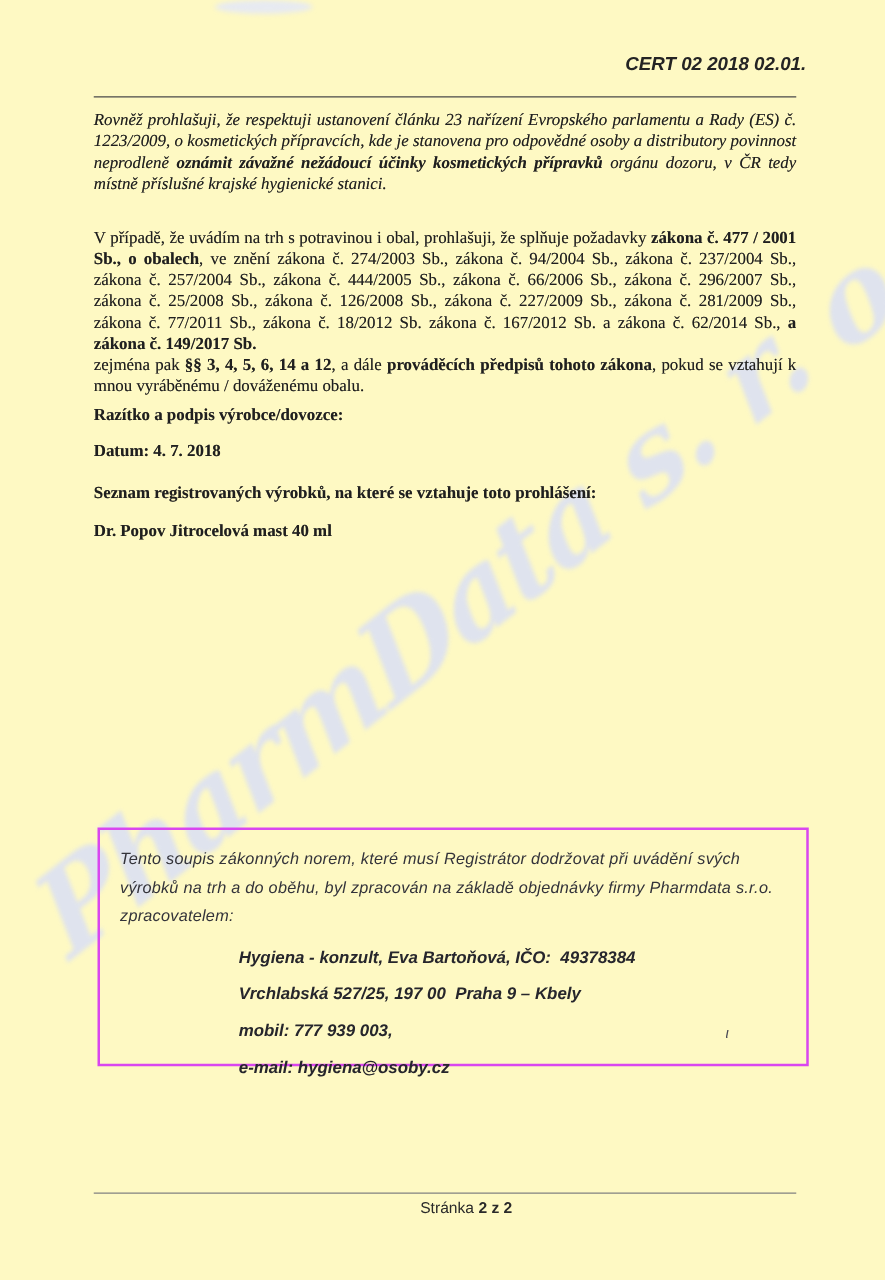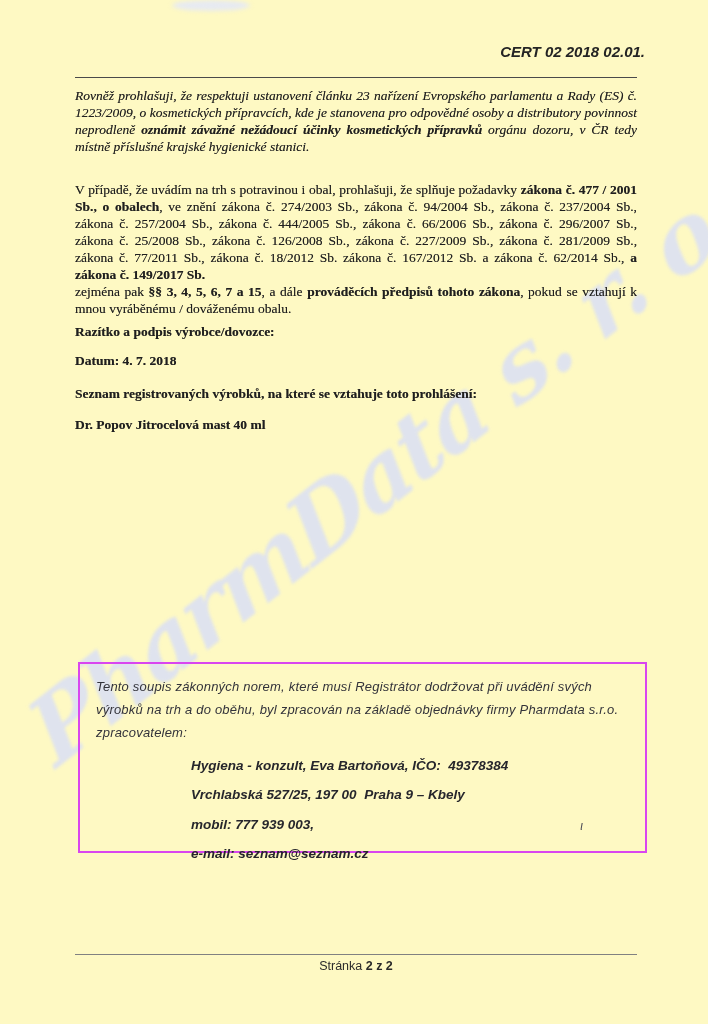--- a/index.html
+++ b/index.html
@@ -68,21 +68,21 @@
     letter-spacing:0.2px;
   }
   .contact-line {
     font-size:13.5px; font-weight:bold; color:#26262c;
     line-height:17px; margin-top:12.5px; padding-left:95px;
     white-space:pre-wrap;
   }
   .contact-line:first-of-type { margin-top:13px; }
   
   .page-number {
-    position:absolute; top:959px; left:75px; width:562px; text-align:center;
+    position:absolute; top:959px; left:92px; width:562px; text-align:center;
     font-family:"Liberation Sans", sans-serif; font-size:12.5px; color:#2a2a2a;
     z-index:1;
   }
   .page-number b { font-weight:bold; }
 </style>
 </head>
 <body>
 
 <div class="page" style="background: #fef9c3; color: rgb(31, 31, 31);">
 
@@ -91,33 +91,33 @@
   <div class="watermark" style="color: rgb(223, 227, 238);">PharmData s. r. o.</div>
 
   <div class="doc-code">CERT 02 2018 02.01.</div>
 
   <div class="rule rule-top"></div>
 
   <div class="body-block p1"><span>Rovněž prohlašuji, že respektuji ustanovení článku 23 nařízení Evropského parlamentu a Rady (ES) č. 1223/2009, o kosmetických přípravcích, kde je stanovena pro odpovědné osoby a distributory povinnost neprodleně </span><b>oznámit závažné nežádoucí účinky kosmetických přípravků</b><span> orgánu dozoru, v ČR tedy místně příslušné krajské hygienické stanici.</span></div>
 
   <div class="body-block p23">
     <div><span>V případě, že uvádím na trh s potravinou i obal, prohlašuji, že splňuje požadavky </span><b>zákona č. 477 / 2001 Sb., o obalech</b><span>, ve znění zákona č. 274/2003 Sb., zákona č. 94/2004 Sb., zákona č. 237/2004 Sb., zákona č. 257/2004 Sb., zákona č. 444/2005 Sb., zákona č. 66/2006 Sb., zákona č. 296/2007 Sb., zákona č. 25/2008 Sb., zákona č. 126/2008 Sb., zákona č. 227/2009 Sb., zákona č. 281/2009 Sb., zákona č. 77/2011 Sb., zákona č. 18/2012 Sb. zákona č. 167/2012 Sb. a zákona č. 62/2014 Sb., </span><b>a zákona č. 149/2017 Sb.</b></div>
-    <div><span>zejména pak </span><b>§§ 3, 4, 5, 6, 7 a 15</b><span>, a dále </span><b>prováděcích předpisů tohoto zákona</b><span>, pokud se vztahují k mnou vyráběnému / dováženému obalu.</span></div>
+    <div><span>zejména pak </span><b>§§ 3, 4, 5, 6, 14 a 12</b><span>, a dále </span><b>prováděcích předpisů tohoto zákona</b><span>, pokud se vztahují k mnou vyráběnému / dováženému obalu.</span></div>
   </div>
 
   <div class="label-line lbl-stamp">Razítko a podpis výrobce/dovozce:</div>
   <div class="label-line lbl-date">Datum: 4. 7. 2018</div>
   <div class="label-line lbl-seznam">Seznam registrovaných výrobků, na které se vztahuje toto prohlášení:</div>
   <div class="label-line lbl-product">Dr. Popov Jitrocelová mast 40 ml</div>
 
   <div class="info-box">
     <div class="info-note">Tento soupis zákonných norem, které musí Registrátor dodržovat při uvádění svých výrobků na trh a do oběhu, byl zpracován na základě objednávky firmy Pharmdata s.r.o. zpracovatelem:</div>
     <div class="contact-line">Hygiena - konzult, Eva Bartoňová, IČO:  49378384</div>
     <div class="contact-line">Vrchlabská 527/25, 197 00  Praha 9 – Kbely</div>
     <div class="contact-line">mobil: 777 939 003,</div>
-    <div class="contact-line">e-mail: seznam@seznam.cz</div>
+    <div class="contact-line">e-mail: hygiena@osoby.cz</div>
     <span class="stray-mark">ι</span>
   </div>
 
   <div class="rule rule-bottom"></div>
   <div class="page-number"><span>Stránka </span><b>2 z 2</b></div>
 
 </div>
 
 </body></html>

